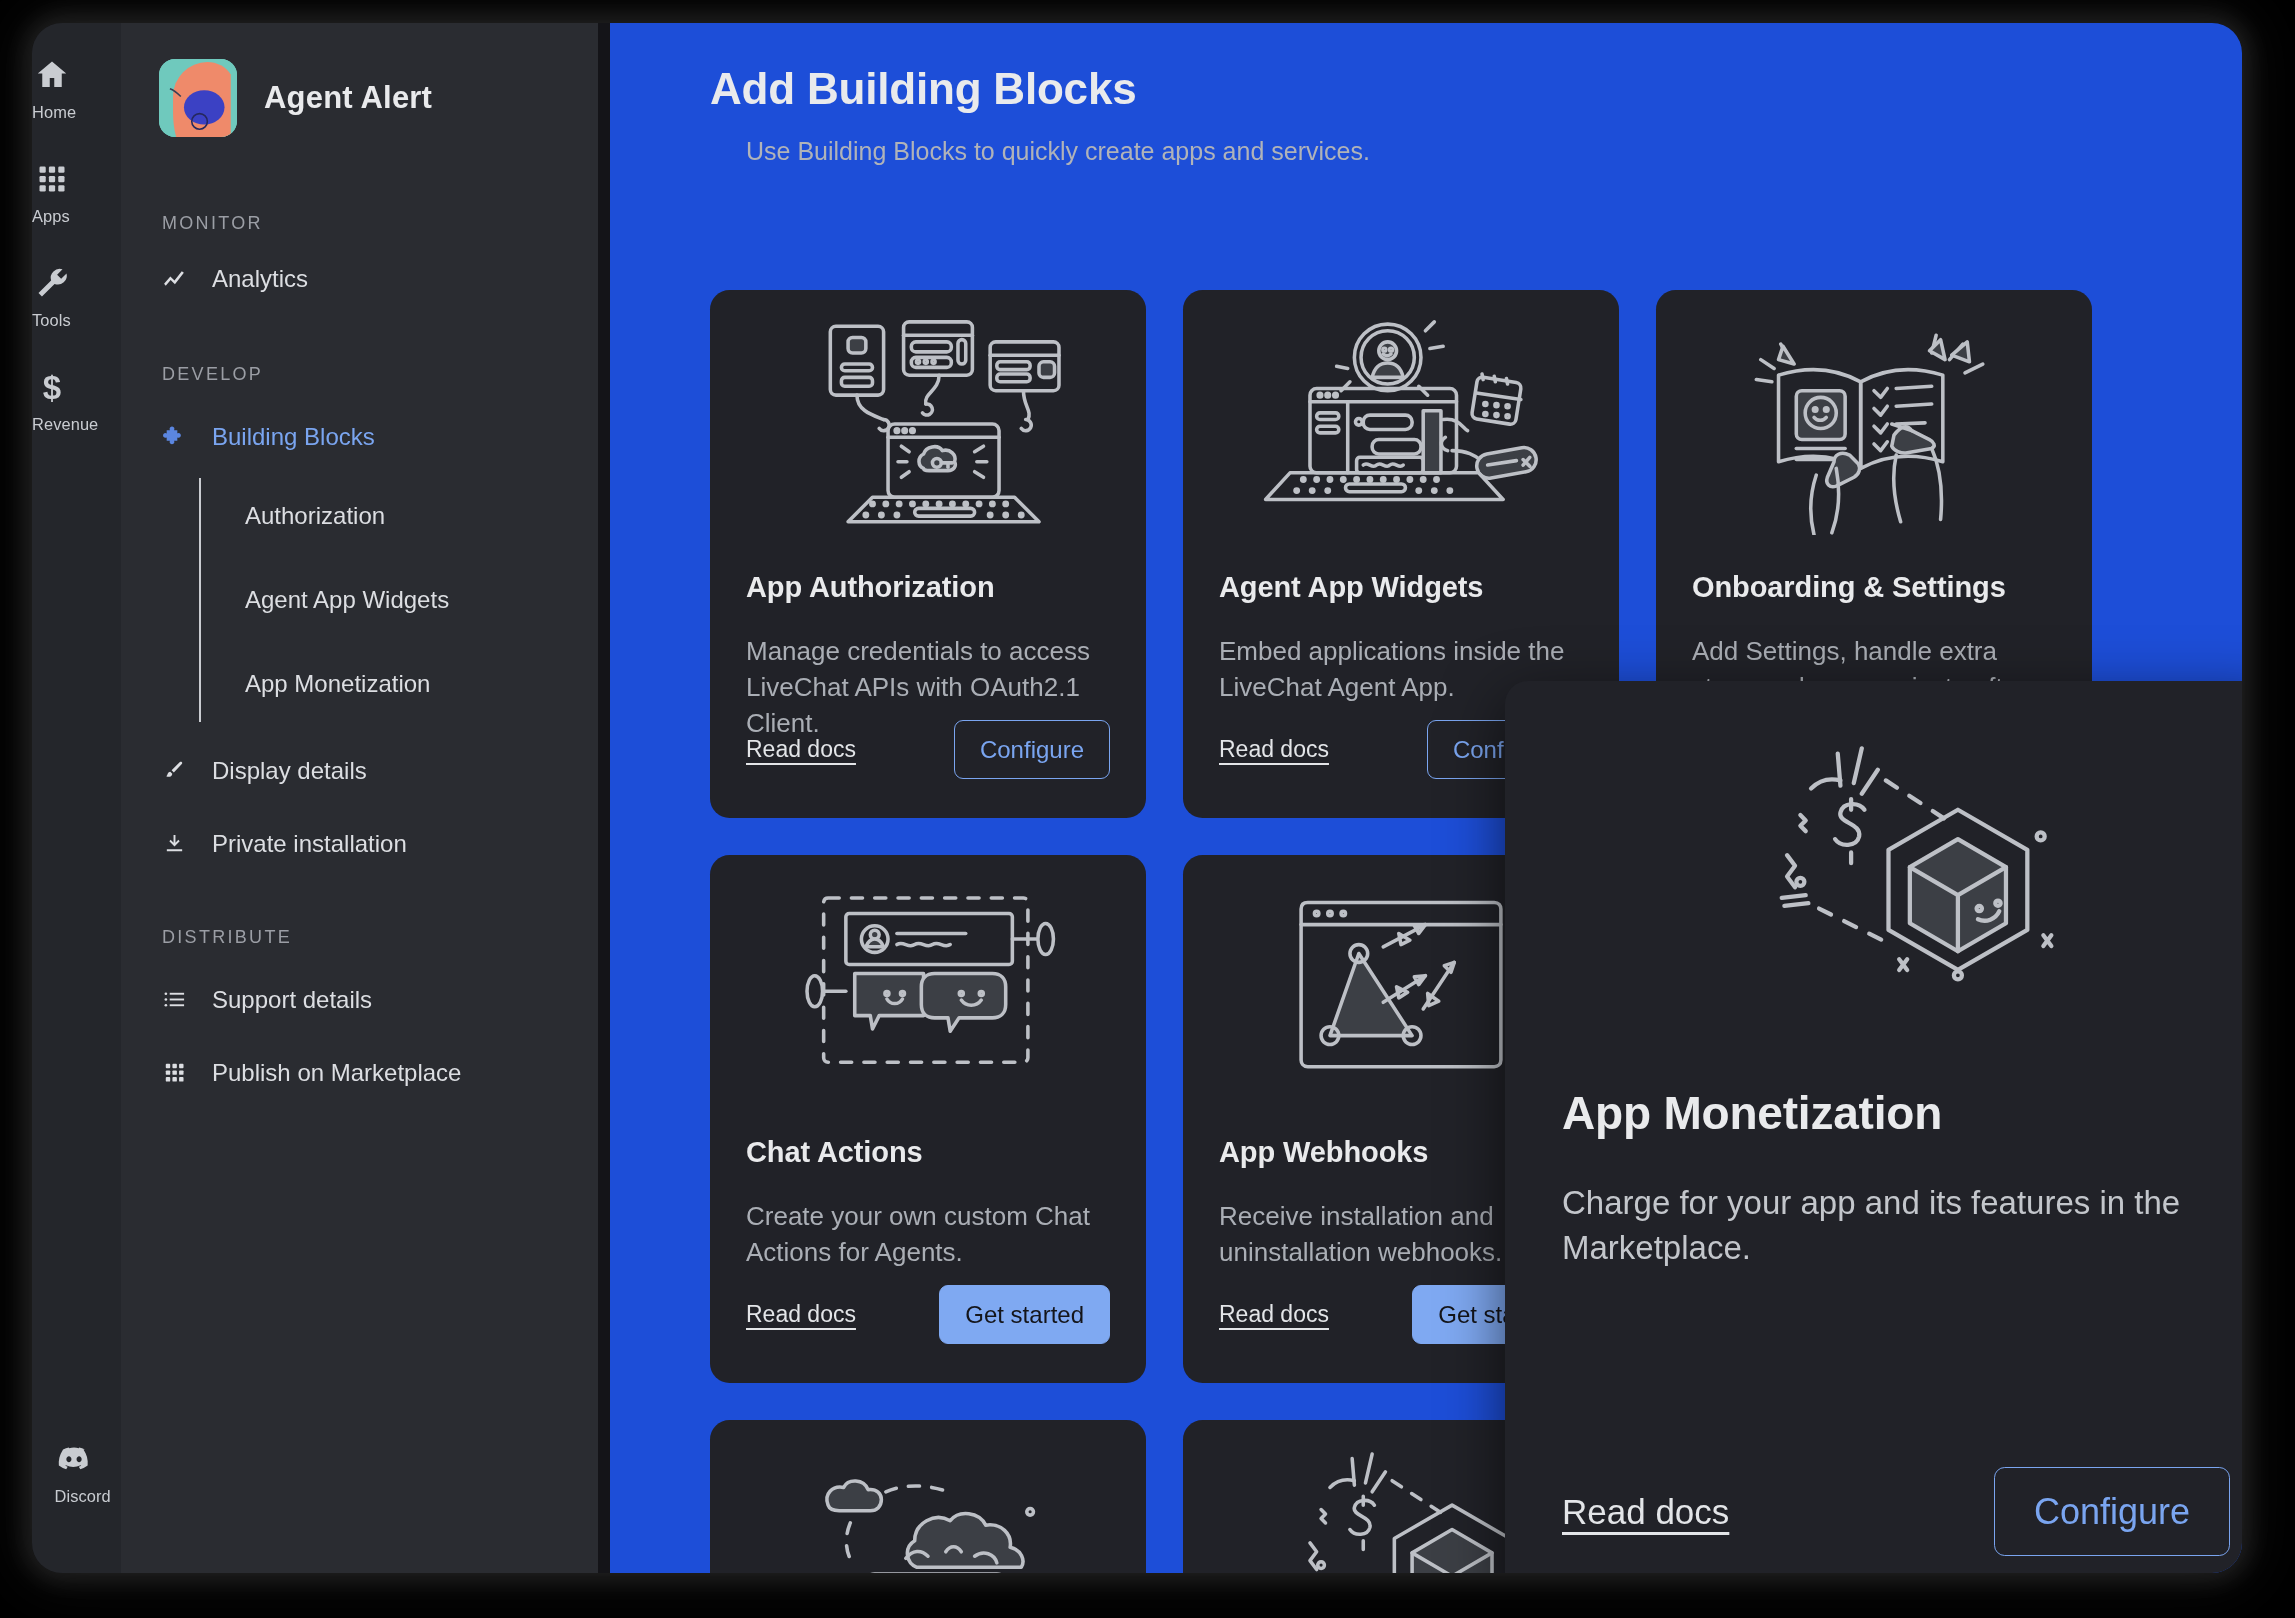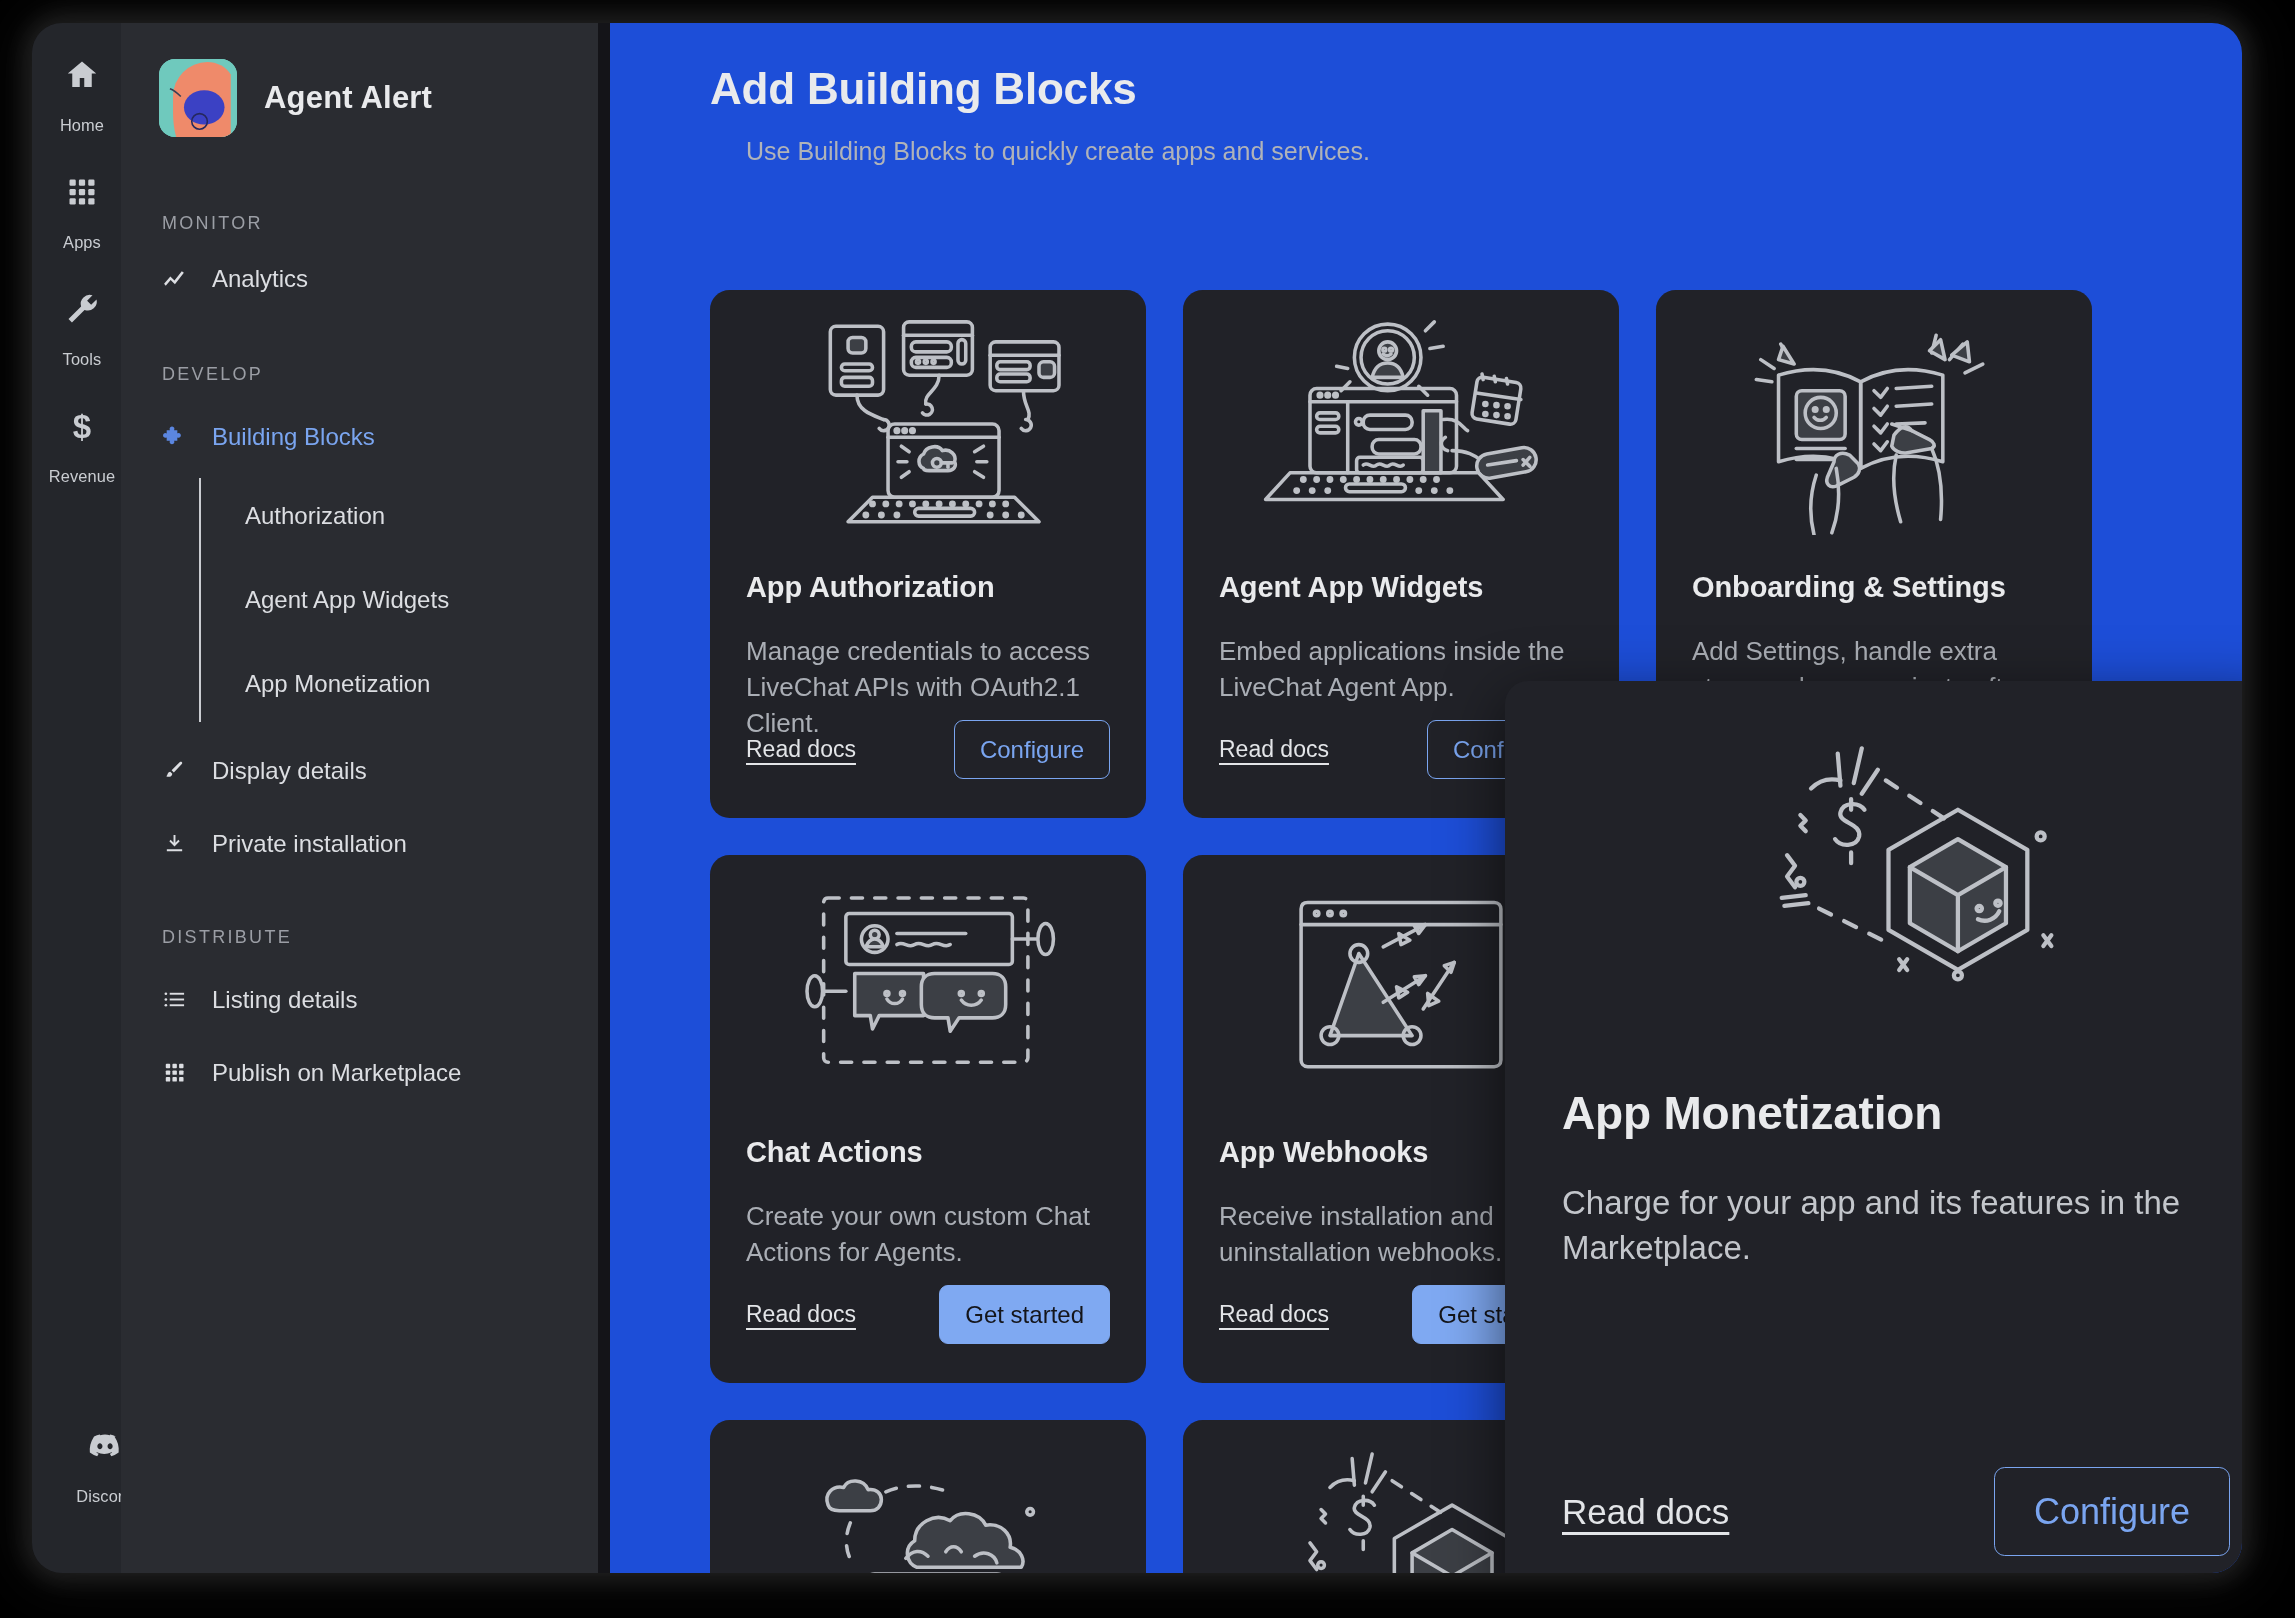--- a/index.html
+++ b/index.html
@@ -16,22 +16,22 @@
                0 0 53px 23px rgba(255,255,255,0.035);
   }
 
   
   .rail{
     position:absolute; left:0; top:0; width:100px; height:100%;
     background:#24262b; display:flex; flex-direction:column; align-items:center;
   }
   .rail-top{ padding-top:32px; }
   .rail-item{
-    width:100px; display:flex; flex-direction:column; align-items:center;
-    gap:22px; margin-bottom:37px; cursor:pointer;
+    width:100px; display:flex; flex-direction:column; 
+    gap:9px; margin-bottom:37px; cursor:pointer;
   }
   .rail-item .ic{ width:39px; height:39px; display:flex; align-items:center; justify-content:center; }
   .rail-item .ic svg{ fill:#c9ccd1; }
   .rail-lbl{ font-size:16.4px; color:#c9ccd1; letter-spacing:0.1px; font-weight:400; }
   .rail-bottom{ margin-top:auto; padding-bottom:30px; display:flex; flex-direction:row; align-items:center; }
   .rail-divider{ width:55px; height:1.8px; background:#4b4e55; margin:5.3px 0 30px 0; }
   .avatar{
     width:55px; height:55px; border-radius:50%; background:#eef1f5;
     display:flex; align-items:center; justify-content:center; cursor:pointer;
   }
@@ -290,21 +290,21 @@
       <span class="nic">
         <svg viewBox="0 0 24 24" width="23" height="23">
               <circle cx="3" cy="6" r="1.4"></circle>
               <circle cx="3" cy="12" r="1.4"></circle>
               <circle cx="3" cy="18" r="1.4"></circle>
               <rect x="7" y="5" width="15" height="2"></rect>
               <rect x="7" y="11" width="15" height="2"></rect>
               <rect x="7" y="17" width="15" height="2"></rect>
             </svg>
       </span>
-      <span>Listing details</span>
+      <span>Support details</span>
     </div>
 
     <div class="nav-item nav-m2">
       <span class="nic">
         <svg viewBox="0 0 24 24" width="21.3" height="21.3">
               <g>
                 <rect x="2" y="2" width="5" height="5" rx="1"></rect>
                 <rect x="9.5" y="2" width="5" height="5" rx="1"></rect>
                 <rect x="17" y="2" width="5" height="5" rx="1"></rect>
                 <rect x="2" y="9.5" width="5" height="5" rx="1"></rect>

